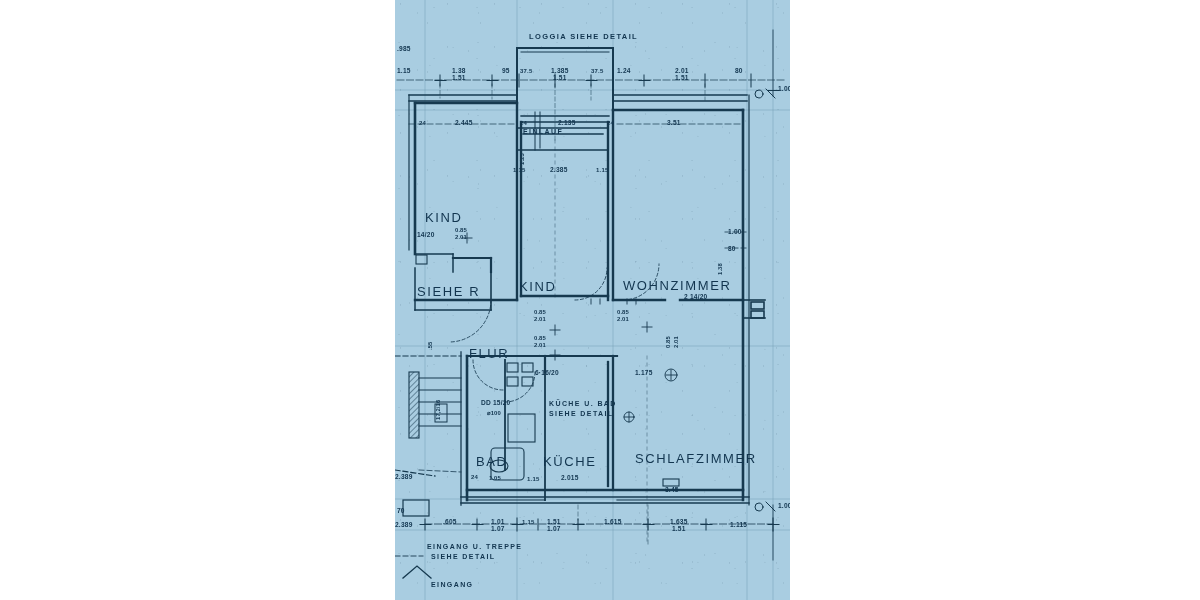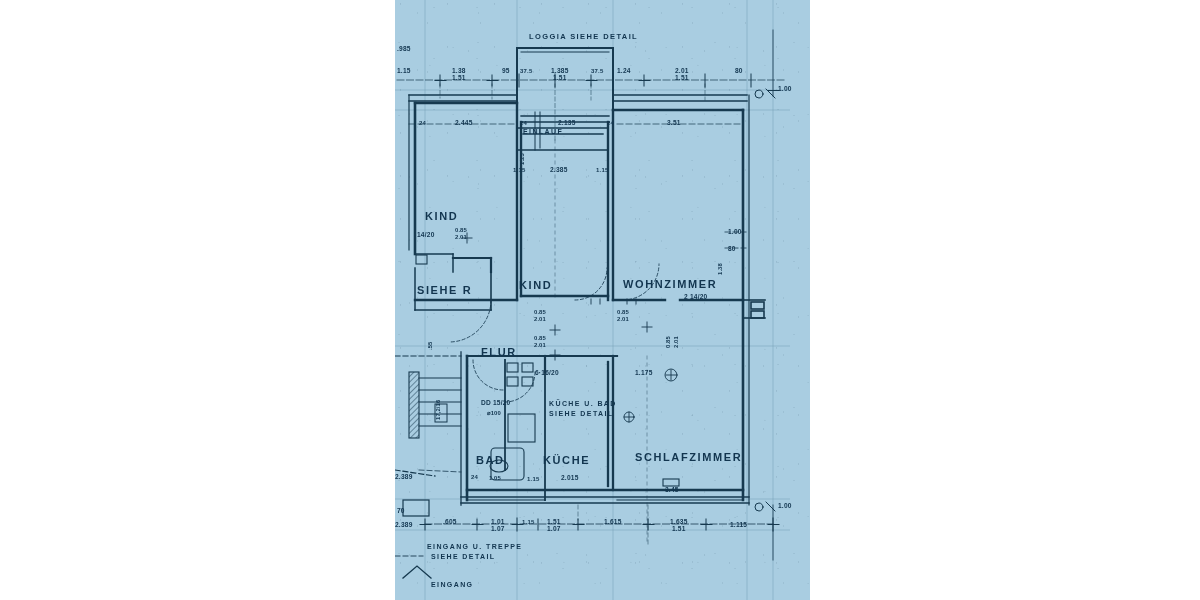--- a/index.html
+++ b/index.html
@@ -20,21 +20,20 @@
   }
   
   #sheet {
     position: absolute;
     left: 395px;
     top: 0px;
     width: 395px;
     height: 600px;
     background: #a9cde1;
     overflow: hidden;
-    padding-left: 20px;
   }
   
   #grain {
     position: absolute;
     inset: 0;
     pointer-events: none;
     opacity: .5;
     background-image:
       radial-gradient(circle at 12% 9%, rgba(40,70,95,.25) 0.6px, transparent 0.9px),
       radial-gradient(circle at 37% 23%, rgba(40,70,95,.20) 0.6px, transparent 0.9px),
@@ -55,23 +54,23 @@
   
   .lbl {
     position: absolute;
     color: #12354f;
     font-family: "Liberation Sans", sans-serif;
     white-space: nowrap;
     line-height: 1;
     user-select: none;
   }
   .room {
-    font-size: 11px;
+    font-size: 13px;
     letter-spacing: 1.6px;
-    font-weight: 700;
+    font-weight: 400;
   }
   .note {
     font-size: 7.5px;
     letter-spacing: 1.4px;
     font-weight: 700;
   }
   .dim {
     font-size: 6.6px;
     letter-spacing: .2px;
     font-weight: 700;
@@ -418,21 +417,21 @@
     <div id="grain"></div>
 
     <div class="lbl note" style="left:134px; top:33px;">LOGGIA SIEHE DETAIL</div>
 
     <div class="lbl note" style="left:128px; top:128px; font-size:7px;">EINLAUF</div>
 
     <div class="lbl room" style="left:30px; top:211px;">KIND</div>
     <div class="lbl room" style="left:124px; top:280px;">KIND</div>
     <div class="lbl room" style="left:228px; top:279px;">WOHNZIMMER</div>
     <div class="lbl room" style="left:22px; top:285px;">SIEHE R</div>
-    <div class="lbl room" style="left:86px; top:347px;text-align:right;">FLUR</div>
+    <div class="lbl room" style="left:74px; top:347px;text-align:right;">FLUR</div>
     <div class="lbl room" style="left:81px; top:455px;text-align:center;">BAD</div>
     <div class="lbl room" style="left:148px; top:455px;">KÜCHE</div>
     <div class="lbl room" style="left:240px; top:452px;">SCHLAFZIMMER</div>
 
     <div class="lbl note" style="left:154px; top:400px; font-size:7px;">KÜCHE U. BAD</div>
     <div class="lbl note" style="left:154px; top:410px; font-size:7px;">SIEHE DETAIL</div>
 
     <div class="lbl note" style="left:32px; top:543px; font-size:7px;">EINGANG U. TREPPE</div>
     <div class="lbl note" style="left:36px; top:553px; font-size:7px;">SIEHE  DETAIL</div>
     <div class="lbl note" style="left:36px; top:581px; font-size:7px;">EINGANG</div>

